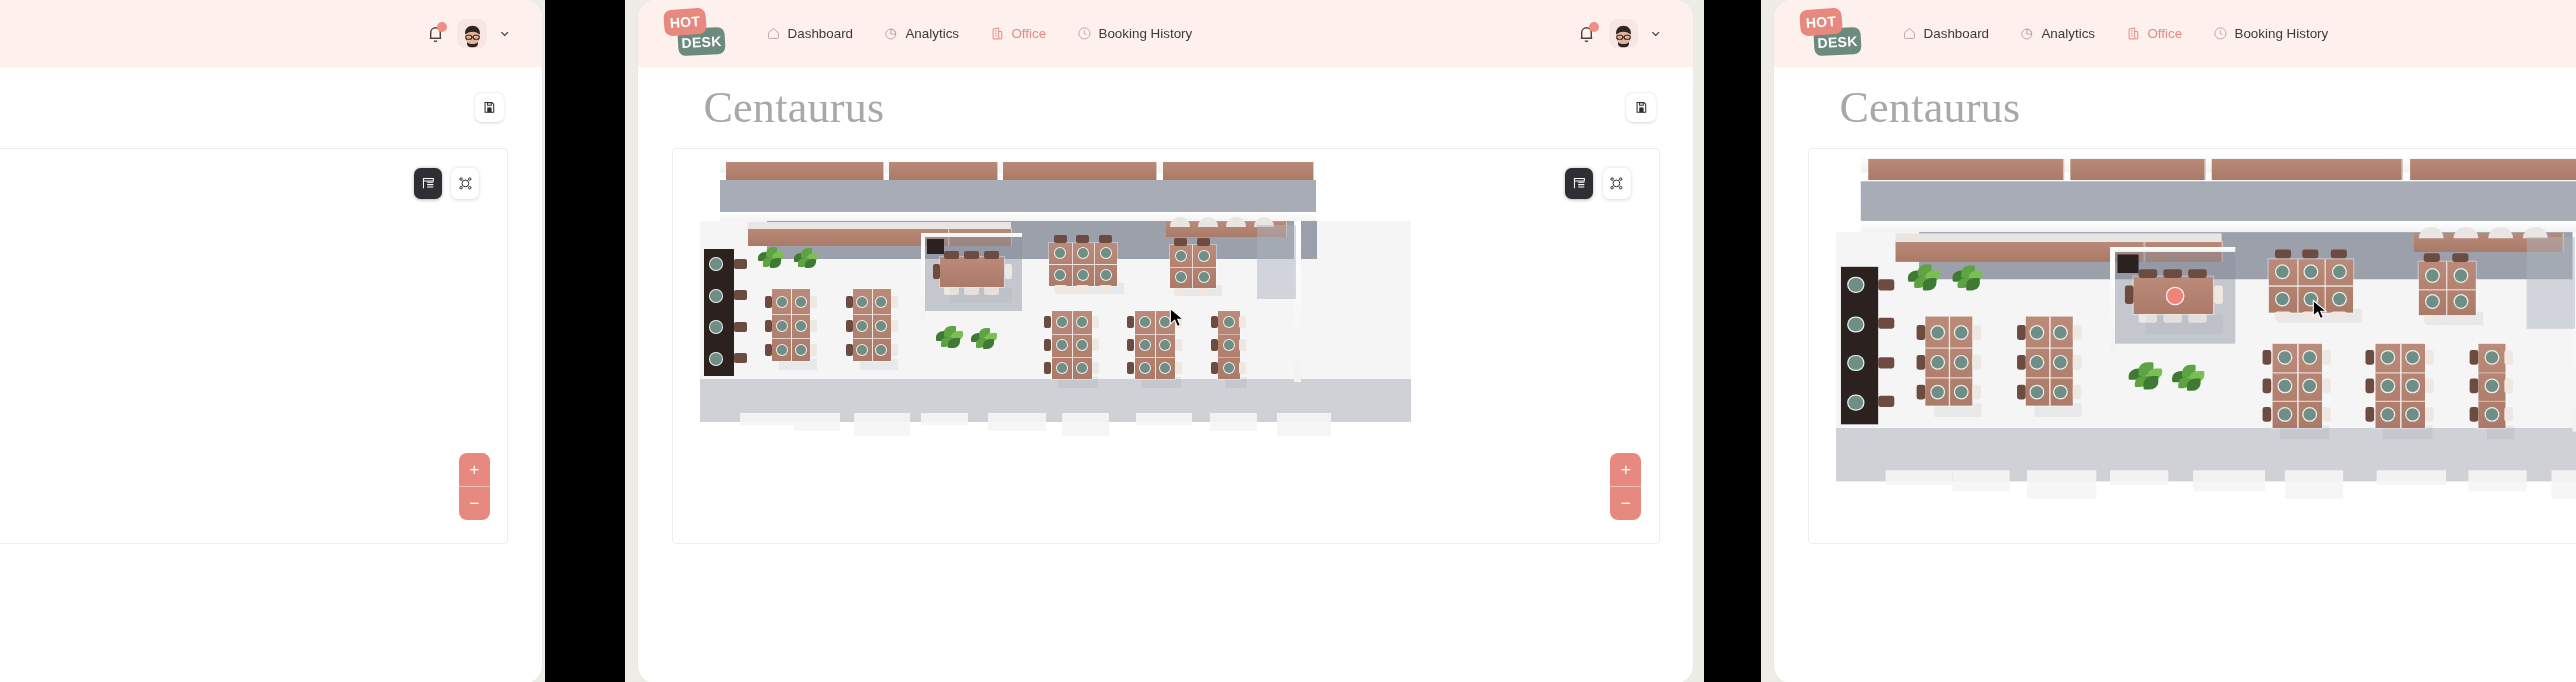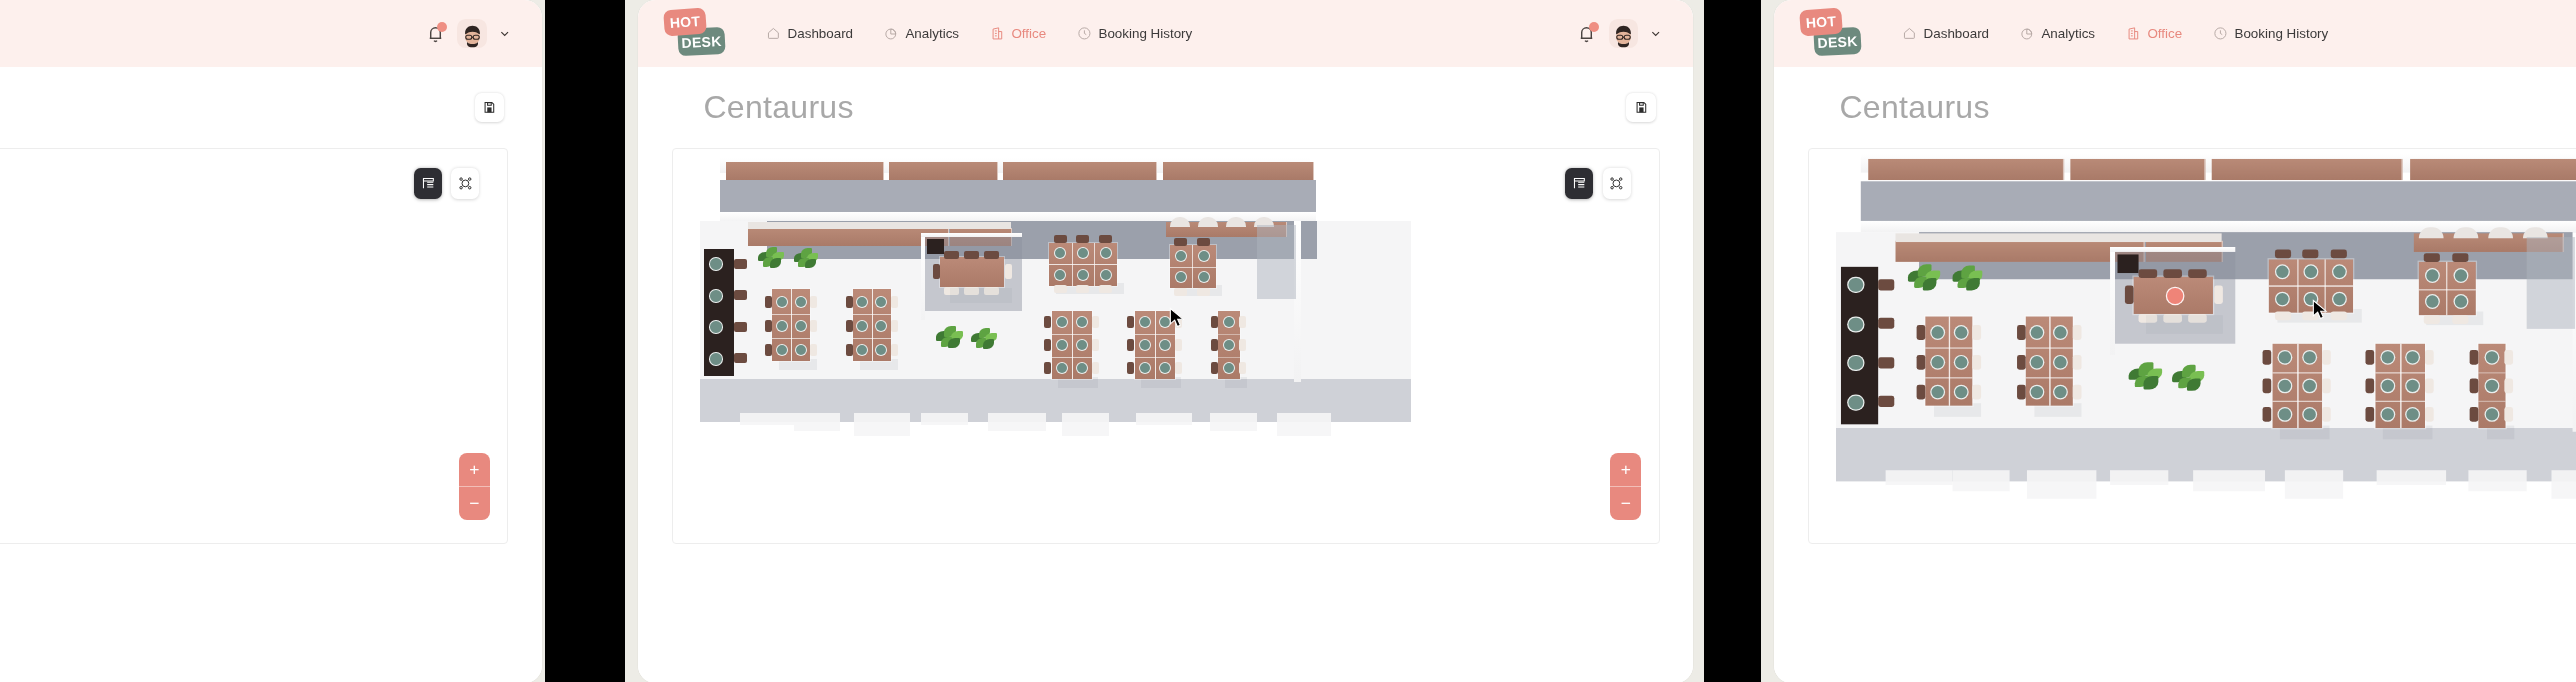--- a/index.html
+++ b/index.html
@@ -108,24 +108,25 @@
     background: #ffffff;
     padding: 0 31px;
     height: calc(100% - 67px);
   }
   .page-head {
     display: flex; align-items: center;
     height: 81px;
     padding: 0 6.7px 0 34px;
   }
   .page-title {
-    font-size: 32px;
+    font-size: 44px;
     font-weight: 400;
     color: #a8a8a8;
     letter-spacing: 0.3px;
+    font-family: Liberation Serif, serif;
   }
   .head-spacer { flex: 1 1 auto; }
   .icon-btn {
     width: 29.5px; height: 29.5px;
     border-radius: 6.7px;
     background: #ffffff;
     box-shadow: 0 0.7px 2.7px rgba(0,0,0,.16);
     display: flex; align-items: center; justify-content: center;
     cursor: pointer;
   }

